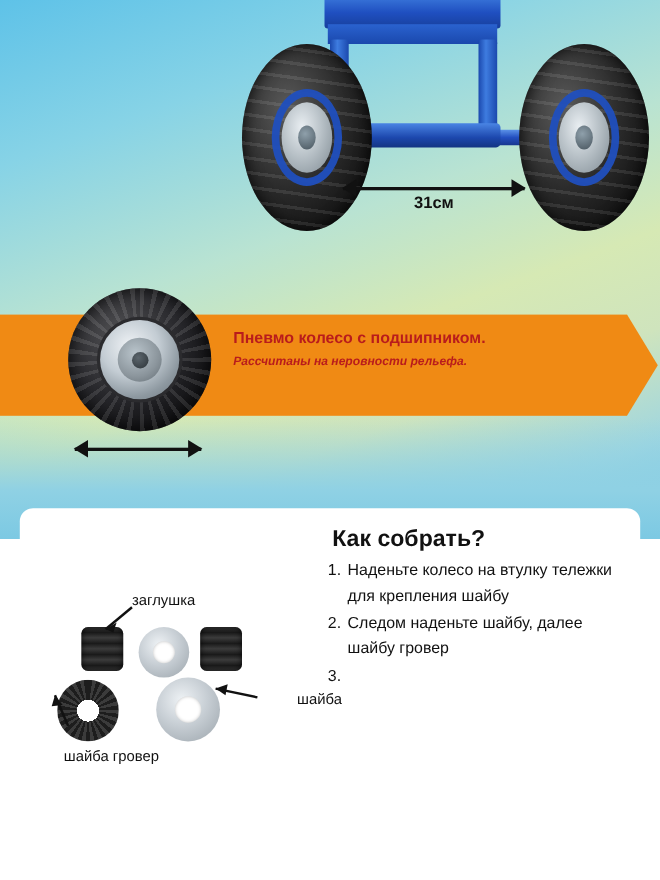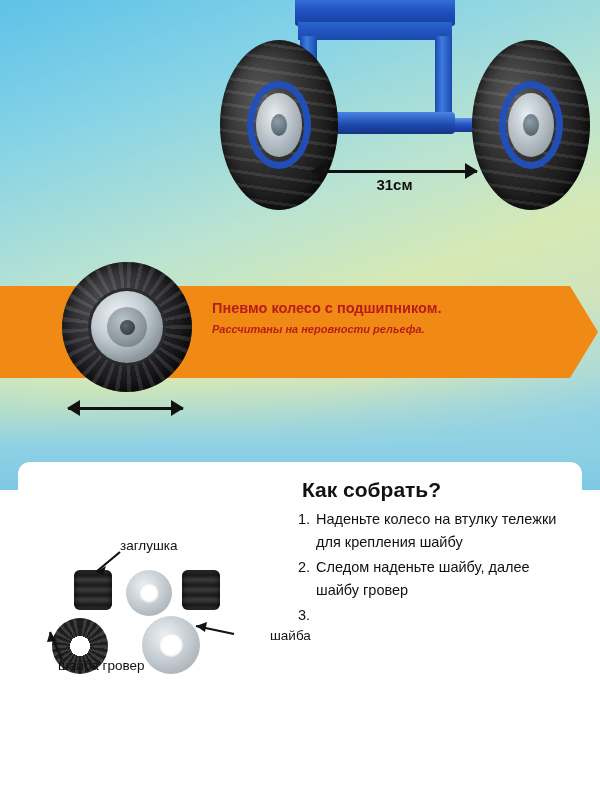--- a/index.html
+++ b/index.html
@@ -408,21 +408,21 @@
 
   .callout {
     position: absolute;
     font-size: 13.5px;
     color: #111;
     white-space: nowrap;
     text-align: center;
   }
   #label-zaglushka { left: 120px; top: 538px; }
   #label-shayba { left: 236px; top: 628px; margin-left: 34px; }
-  #label-grover { left: 58px; top: 658px; }
+  #label-grover { left: 58px; top: 680px; }
 
   .arrow-svg { position: absolute; overflow: visible; }
 </style>
 </head>
 <body>
 
 <div class="page">
 
   <div class="hero">
     <div class="hero-bottom-fade"></div>

